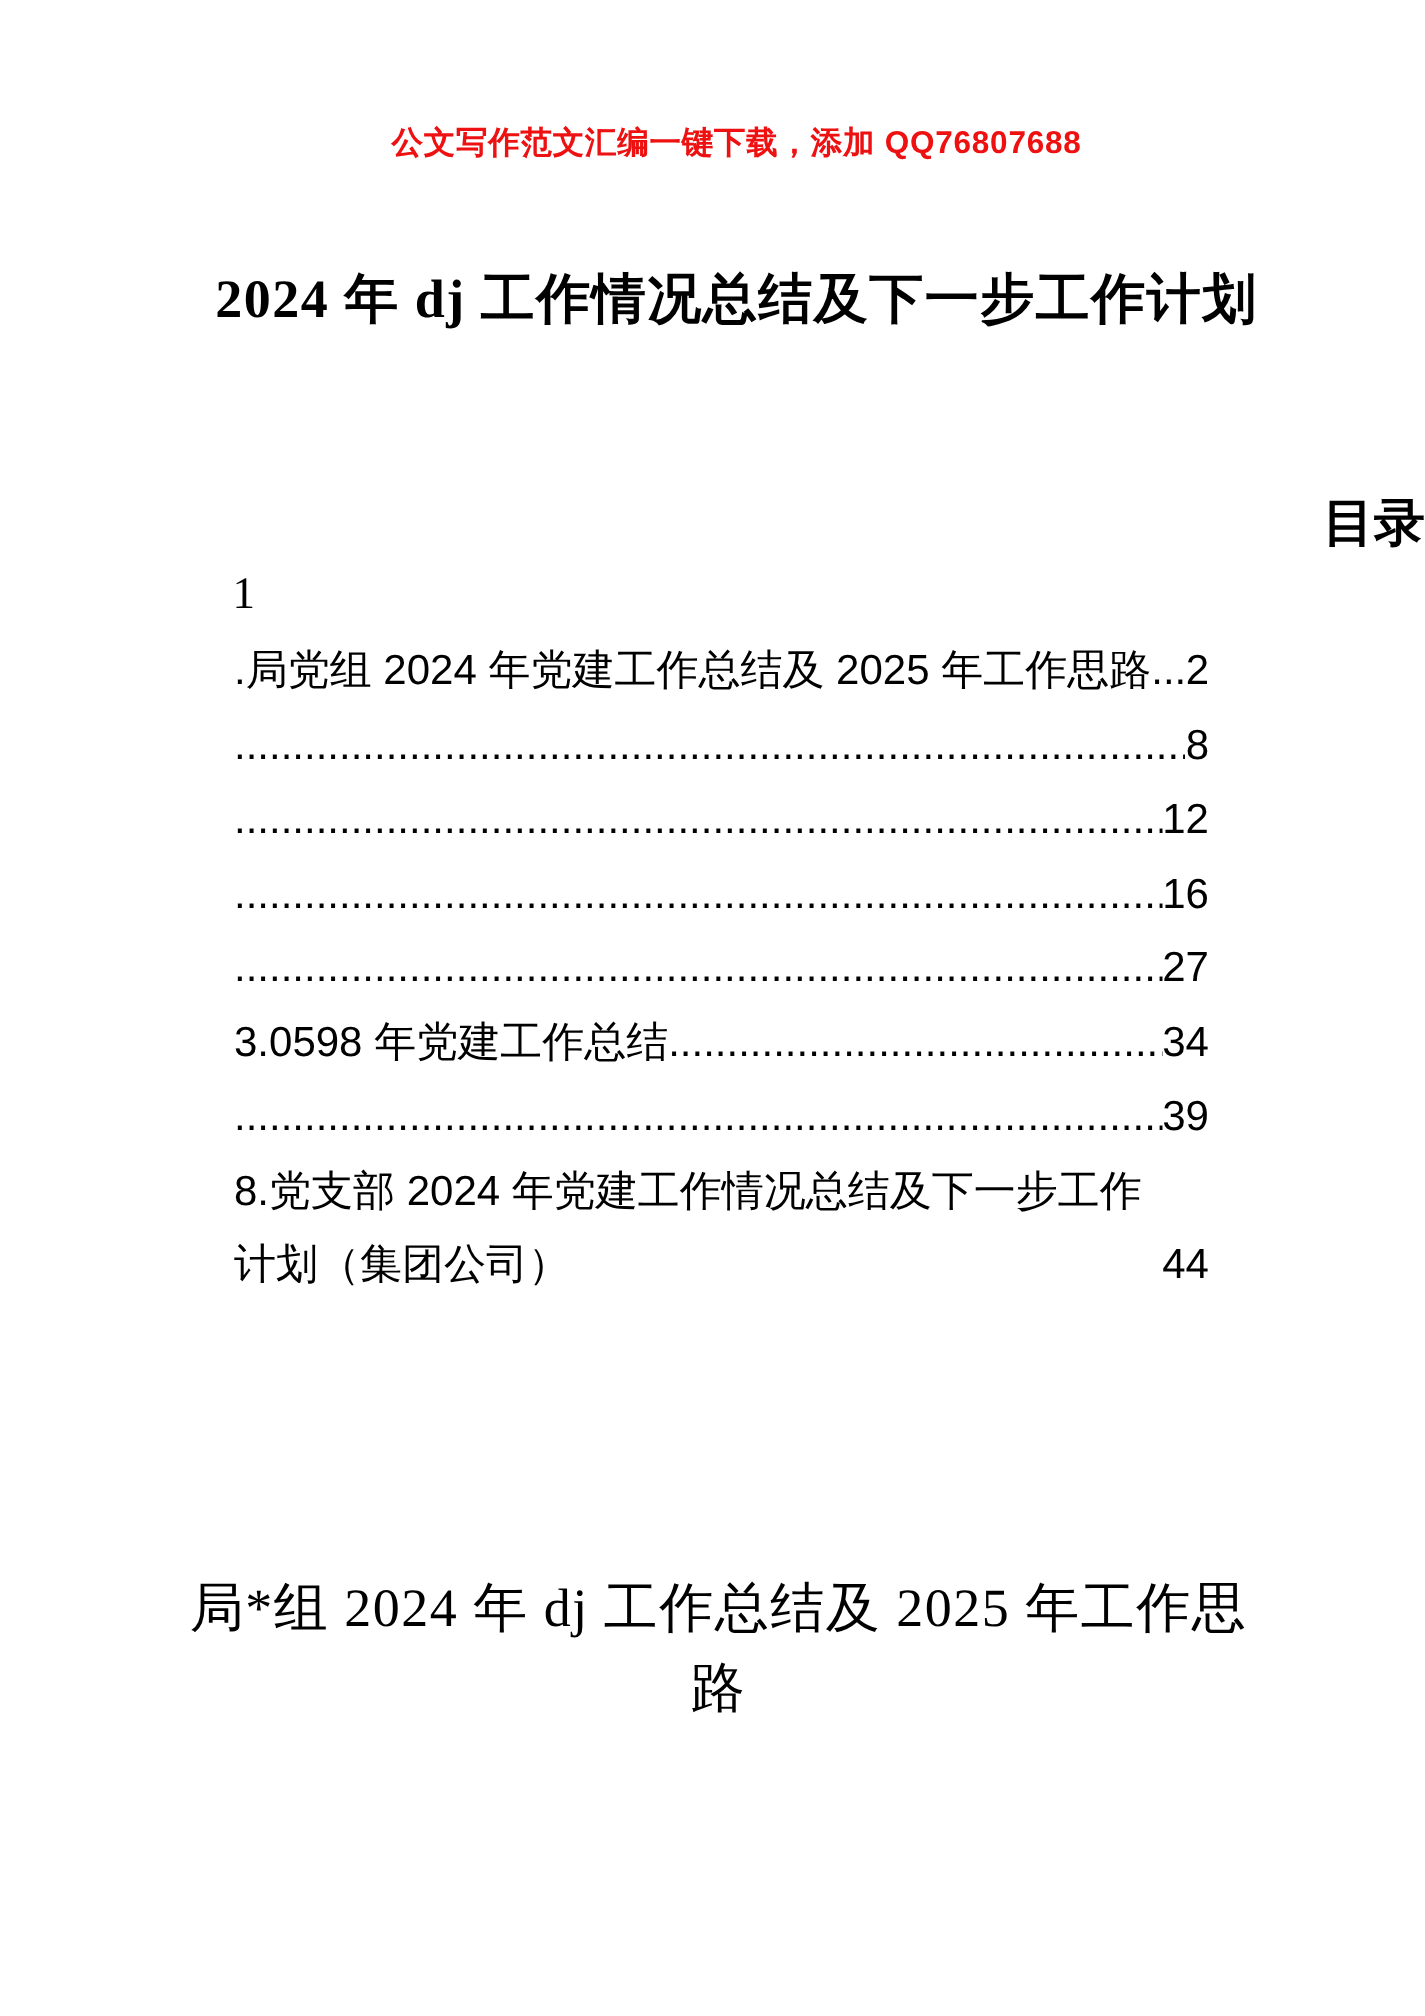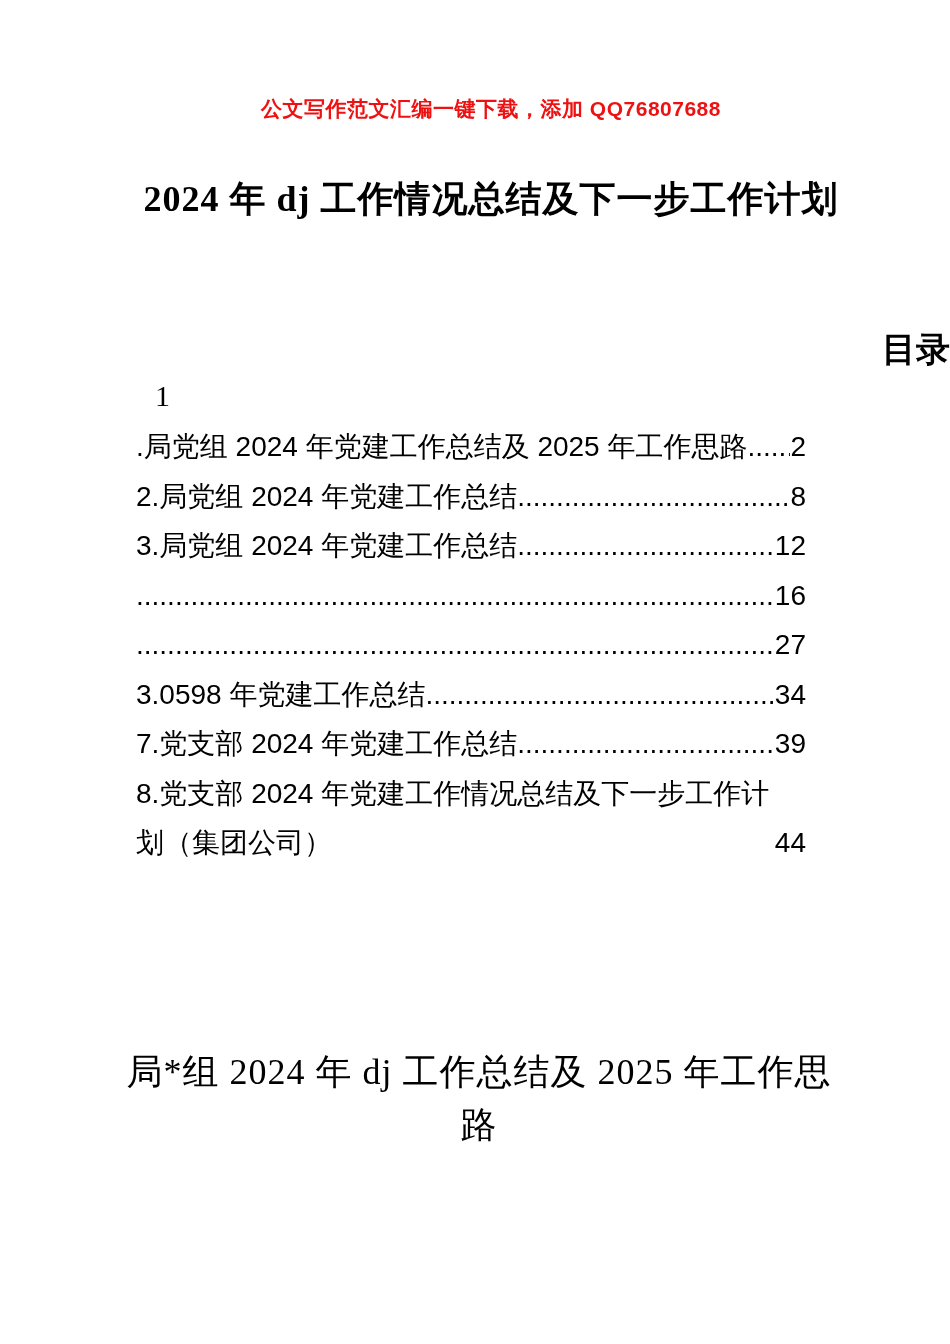--- a/index.html
+++ b/index.html
@@ -63,20 +63,21 @@
     top: 422px;
     left: 136px;
     right: 144px;
   }
   .toc-row {
     display: flex;
     align-items: flex-end;
     font-size: 28px;
     line-height: 49.5px;
     cursor: pointer;
+    margin-left: 20px;
   }
   .toc-title {
     flex: 0 1 auto;
     white-space: normal;
     word-break: break-all;
   }
   .toc-dots {
     flex: 1 1 0;
     min-width: 0;
     overflow: hidden;
@@ -96,46 +97,44 @@
     line-height: 53px;
     letter-spacing: 1px;
   }
   .section-title .line { display: block; }
 </style>
 </head>
 <body>
 
 <div class="page" style="background: rgb(255, 255, 255); color: rgb(0, 0, 0);">
 
-  <div class="notice" style="color: rgb(238, 17, 17); margin-top: 13px;">公文写作范文汇编一键下载，添加 QQ76807688</div>
+  <div class="notice" style="color: rgb(238, 17, 17);">公文写作范文汇编一键下载，添加 QQ76807688</div>
 
   <h1 class="doc-title">
     <span class="line">2024 年 dj 工作情况总结及下一步工作计划</span>
   </h1>
 
   <h2 class="toc-heading">目录</h2>
 
   <div class="orphan">1</div>
 
   <nav class="toc">
 
     <div class="toc-row">
       <span class="toc-title">.局党组 2024 年党建工作总结及 2025 年工作思路</span>
       <span class="toc-dots">...............................................................................................................................</span>
       <span class="toc-page">2</span>
     </div>
 
     <div class="toc-row">
-      <span class="toc-title">2.局党组 2024 年党建工作总结</span>
       <span class="toc-dots">...............................................................................................................................</span>
       <span class="toc-page">8</span>
     </div>
 
     <div class="toc-row">
-      <span class="toc-title">3.局党组 2024 年党建工作总结</span>
       <span class="toc-dots">...............................................................................................................................</span>
       <span class="toc-page">12</span>
     </div>
 
     <div class="toc-row">
       <span class="toc-dots">...............................................................................................................................</span>
       <span class="toc-page">16</span>
     </div>
 
     <div class="toc-row">
@@ -143,21 +142,20 @@
       <span class="toc-page">27</span>
     </div>
 
     <div class="toc-row">
       <span class="toc-title">3.0598 年党建工作总结</span>
       <span class="toc-dots">...............................................................................................................................</span>
       <span class="toc-page">34</span>
     </div>
 
     <div class="toc-row">
-      <span class="toc-title">7.党支部 2024 年党建工作总结</span>
       <span class="toc-dots">...............................................................................................................................</span>
       <span class="toc-page">39</span>
     </div>
 
     <div class="toc-row">
       <span class="toc-title">8.党支部 2024 年党建工作情况总结及下一步工作计划（集团公司）</span>
       <span class="toc-dots">...............................................................................................................................</span>
       <span class="toc-page">44</span>
     </div>
 

